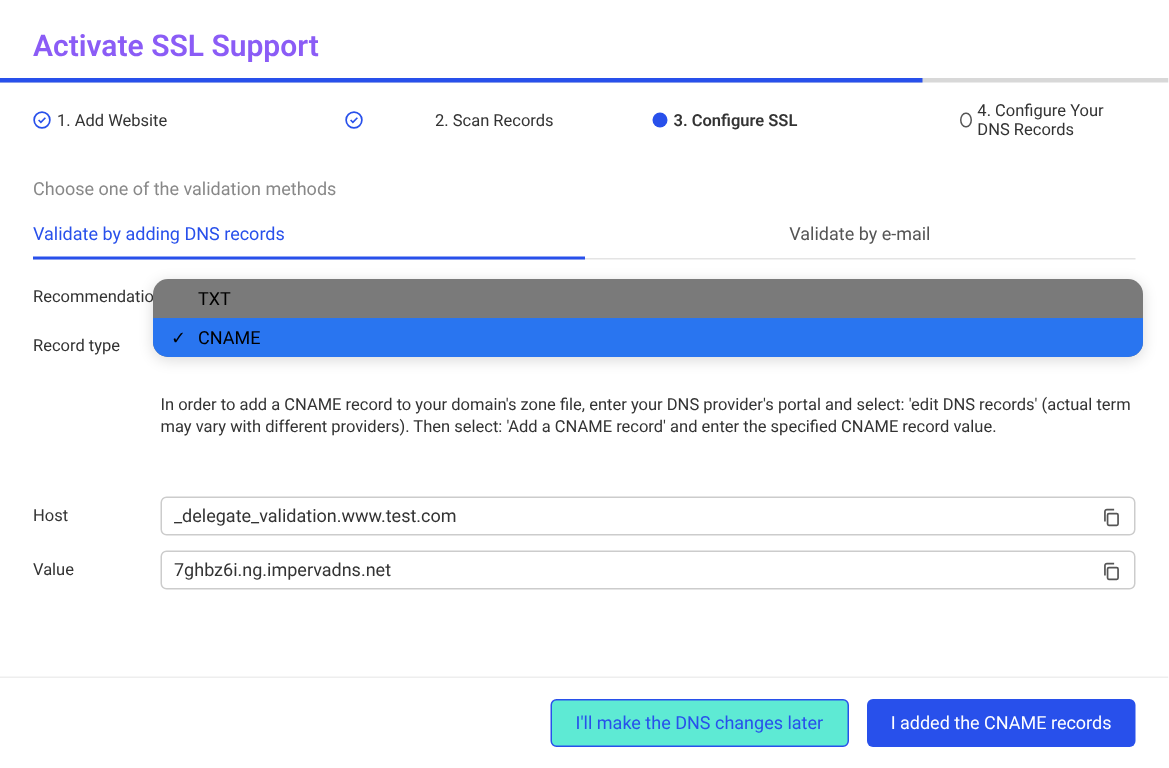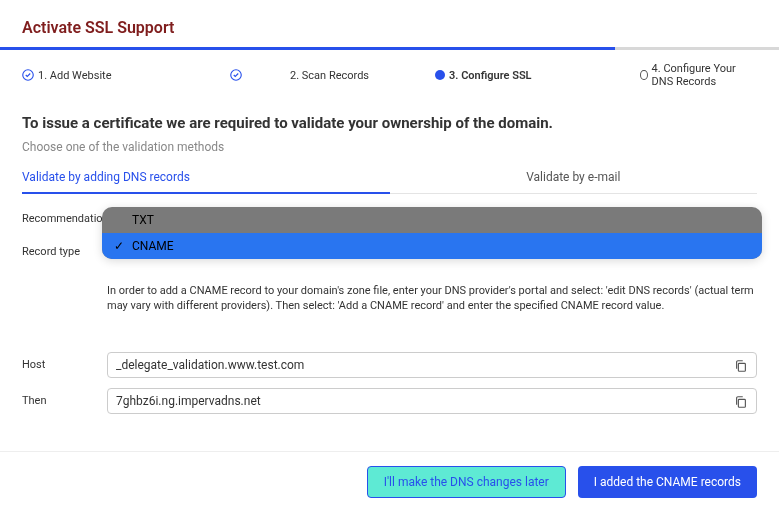--- a/index.html
+++ b/index.html
@@ -10,24 +10,24 @@
     }
     body {
       width: 779px;
       height: 512px;
       background: #fff;
       color: #333;
       position: relative;
       overflow: hidden;
     }
     .page-title {
-      font-size: 16px;
+      font-size: 20px;
       font-weight: 600;
       padding: 18px 22px 10px;
-      color: #7f1d1d;
+      color: #8b5cf6;
       border-radius: 17px;
     }
     .progress-bar {
       height: 3px;
       background: #d8d8d8;
       position: relative;
       margin: 0 0 12px;
     }
     .progress-fill {
       position: absolute;
@@ -246,21 +246,20 @@
     <span class="step-icon current"></span>
     <span class="step-label">3. Configure SSL</span>
   </div>
   <div class="step" style="flex:1;">
     <span class="step-icon future"></span>
     <span class="step-label">4. Configure Your DNS Records</span>
   </div>
 </div>
 
 <div class="content">
-  <h2 class="content-title">To issue a certificate we are required to validate your ownership of the domain.</h2>
   <p class="content-sub">Choose one of the validation methods</p>
 
   <div class="tabs">
     <div class="tab active">Validate by adding DNS records</div>
     <div class="tab">Validate by e-mail</div>
   </div>
 
   <p class="recommendation">Recommendation: Select CNAME Record type to allow automatic validation for certificate renewals.</p>
 
   <div class="form-row">
@@ -285,21 +284,21 @@
           <svg viewBox="0 0 16 16" fill="none" stroke="currentColor" stroke-width="1.3">
               <rect x="5" y="5" width="8" height="9" rx="1"></rect>
               <path d="M3 11V3.5C3 2.7 3.7 2 4.5 2H10"></path>
             </svg>
         </span>
       </div>
     </div>
   </div>
 
   <div class="form-row">
-    <div class="form-label">Then</div>
+    <div class="form-label">Value</div>
     <div class="form-field">
       <div class="text-input">
         <span class="value">7ghbz6i.ng.impervadns.net</span>
         <span class="copy-icon">
           <svg viewBox="0 0 16 16" fill="none" stroke="currentColor" stroke-width="1.3">
               <rect x="5" y="5" width="8" height="9" rx="1"></rect>
               <path d="M3 11V3.5C3 2.7 3.7 2 4.5 2H10"></path>
             </svg>
         </span>
       </div>

